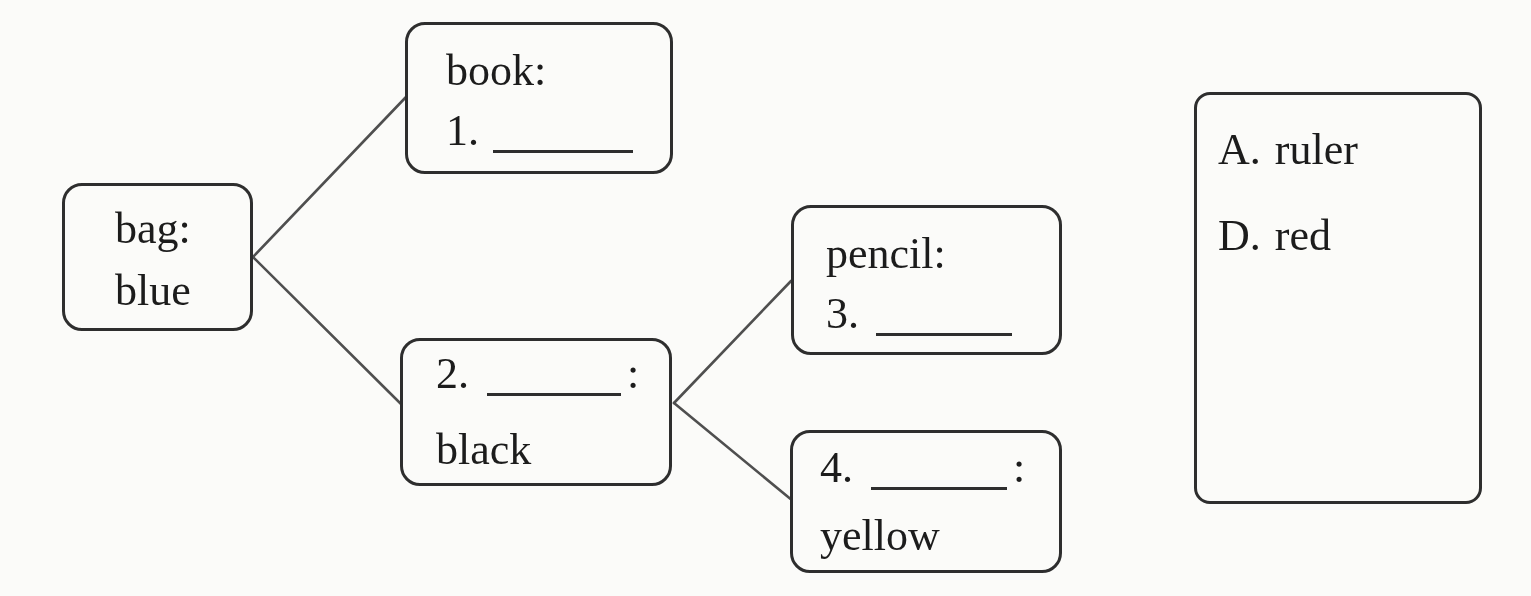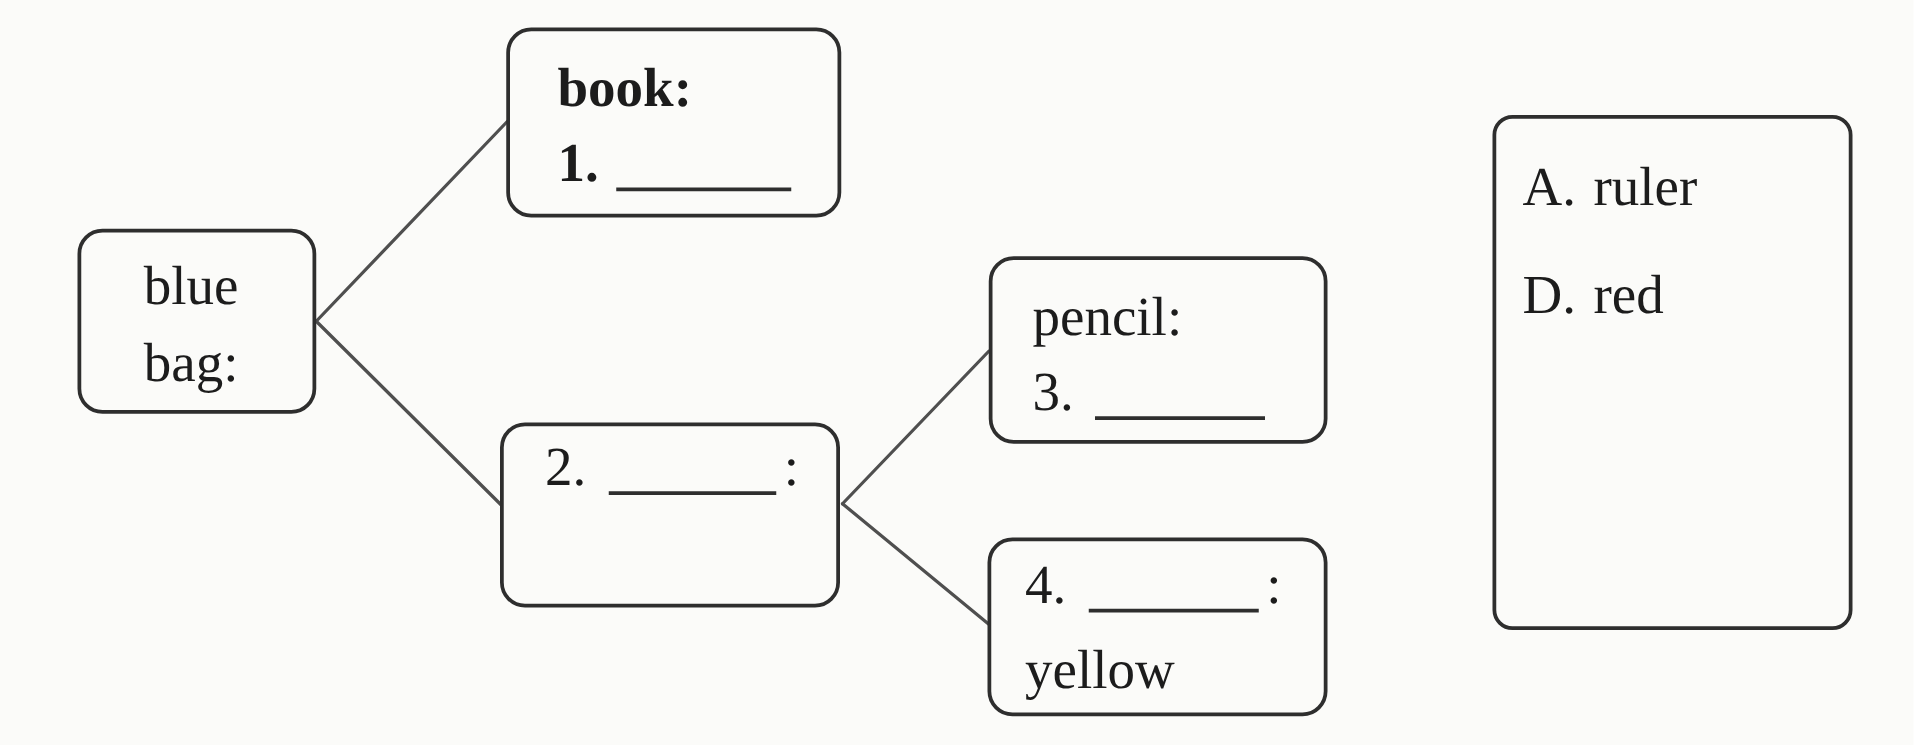--- a/index.html
+++ b/index.html
@@ -39,21 +39,21 @@
   .node .row { display: block; }
   .blank {
     display: inline-block;
     height: 10px;
     border-bottom: 3px solid var(--border);
     vertical-align: -8px;
   }
   .colon { display: inline-block; margin-left: 6px; }
   
   .node-bag    { left: 62px;  top: 183px; width: 191px; height: 148px; padding: 12px 0 0 50px; }
-  .node-book   { left: 405px; top: 22px;  width: 268px; height: 152px; padding: 16px 0 0 38px; line-height: 60px; font-weight: bold; }
+  .node-book   { left: 405px; top: 22px;  width: 268px; height: 152px; padding: 16px 0 0 38px; line-height: 60px; }
   .node-middle { left: 400px; top: 338px; width: 272px; height: 148px; padding: 2px 0 0 33px; }
   .node-middle .row2 { margin-top: 14px; }
   .node-pencil { left: 791px; top: 205px; width: 271px; height: 150px; padding: 16px 0 0 32px; line-height: 60px; }
   .node-yellow { left: 790px; top: 430px; width: 272px; height: 143px; padding: 4px 0 0 27px; }
   .node-yellow .row2 { margin-top: 6px; }
   .node-options { left: 1194px; top: 92px; width: 288px; height: 412px; padding: 12px 0 0 21px; border-radius: 16px; line-height: 86px; }
   .opt-letter { display: inline-block; margin-right: 14px; }
   
   .blank-1 { width: 140px; margin-left: 14px; }
   .blank-2 { width: 134px; margin-left: 18px; }
@@ -66,31 +66,32 @@
 <div class="canvas">
 
   <svg class="connectors" viewBox="0 0 1531 596" xmlns="http://www.w3.org/2000/svg" aria-hidden="true">
     <line x1="253" y1="257" x2="406" y2="97" stroke="#4f4f4f" stroke-width="2.6" stroke-linecap="round"></line>
     <line x1="253" y1="257" x2="403" y2="406" stroke="#4f4f4f" stroke-width="2.6" stroke-linecap="round"></line>
     <line x1="674" y1="403" x2="791" y2="281" stroke="#4f4f4f" stroke-width="2.6" stroke-linecap="round"></line>
     <line x1="674" y1="403" x2="793" y2="501" stroke="#4f4f4f" stroke-width="2.6" stroke-linecap="round"></line>
   </svg>
 
   <div class="node node-bag">
+    <span class="row">bag:</span>
     <span class="row">blue</span>
-    <span class="row">bag:</span>
   </div>
 
   <div class="node node-book">
     <span class="row">book:</span>
     <span class="row"><span>1.</span><span class="blank blank-1"></span></span>
   </div>
 
   <div class="node node-middle">
     <span class="row"><span>2.</span><span class="blank blank-2"></span><span class="colon">:</span></span>
+    <span class="row row2">black</span>
   </div>
 
   <div class="node node-pencil">
     <span class="row">pencil:</span>
     <span class="row"><span>3.</span><span class="blank blank-3"></span></span>
   </div>
 
   <div class="node node-yellow">
     <span class="row"><span>4.</span><span class="blank blank-4"></span><span class="colon">:</span></span>
     <span class="row row2">yellow</span>

